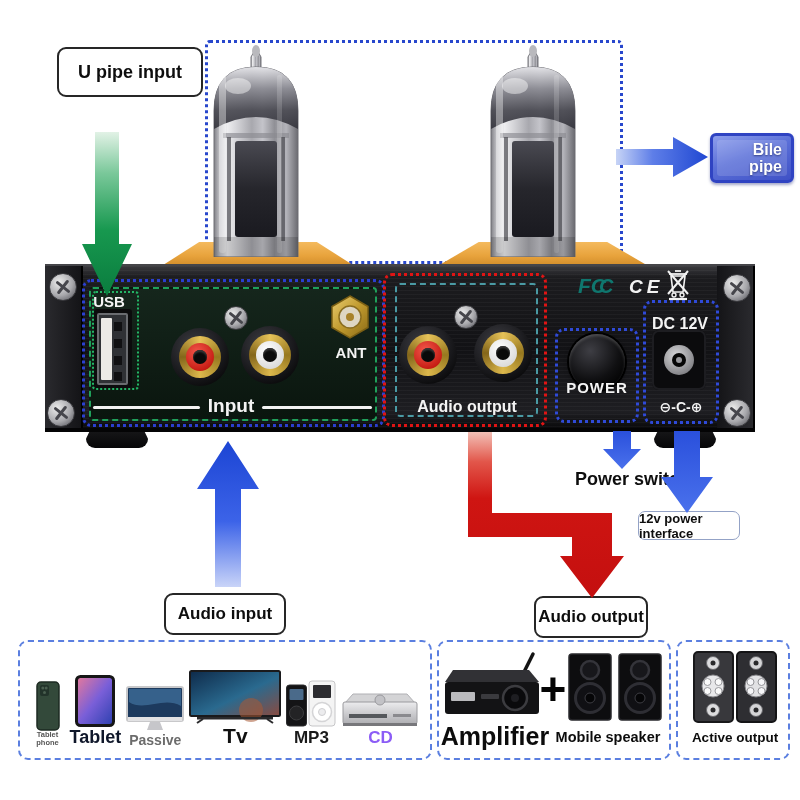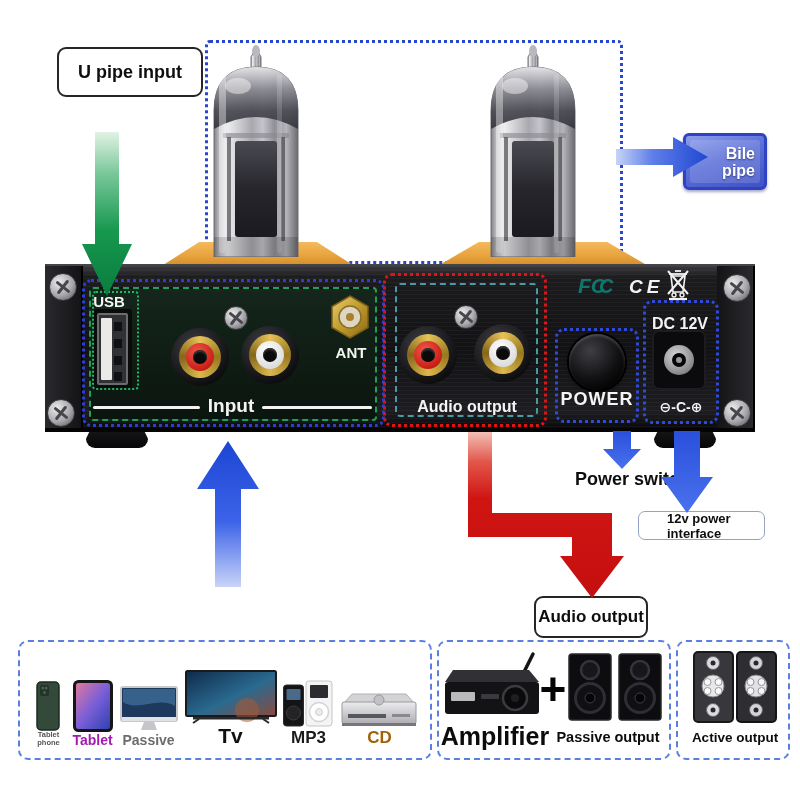--- a/index.html
+++ b/index.html
@@ -78,25 +78,25 @@
   .bile-inner{position:absolute;inset:4px;border-radius:3px;background:rgba(255,255,255,.14);
         display:flex;flex-direction:column;align-items:flex-end;justify-content:center;
         padding-right:5px;box-sizing:border-box;}
   .bile-inner span{color:#fff;font-weight:bold;font-size:16px;line-height:17px;
         text-shadow:0 1px 2px rgba(10,20,80,.6);}
   
   .devbox{border:2px dashed #5b7fe0;border-radius:10px;background:#fff;box-sizing:border-box;z-index:4;}
   .srcitem{display:flex;flex-direction:column;align-items:center;justify-content:flex-end;height:100%;}
   .srcicon{display:flex;align-items:flex-end;justify-content:center;}
   .lbl-tiny{font-size:7.5px;line-height:1.15;color:#555;font-weight:600;text-align:center;}
-  .lbl-b18{font-size:14px;font-weight:bold;color:#a21caf;}
+  .lbl-b18{font-size:18px;font-weight:bold;color:#0f172a;}
   .lbl-gray{font-size:14px;font-weight:600;color:#6c6c6c;}
   .lbl-b21{font-size:21px;font-weight:bold;color:#111;}
   .lbl-b17{font-size:17px;font-weight:bold;color:#1a1a1a;}
-  .lbl-b16g{font-size:17px;font-weight:600;color:#a16207;}
+  .lbl-b16g{font-size:17px;font-weight:600;color:#8b5cf6;}
   .fcc-wrap{color:#0f766e;font-weight:bold;font-style:italic;font-size:21px;z-index:6;display:flex;align-items:flex-end;}
   .fcc2{margin-left:-7px;font-size:20px;}
   .ce-mark{color:#f2f2f2;font-weight:bold;font-size:19px;letter-spacing:4px;z-index:6;font-style:italic;}
   .whiteline{background:#f2f2f2;height:3px;z-index:6;border-radius:2px;}
   .arrow-svg{z-index:6;}
 </style>
 </head>
 <body>
 
 <div id="stage">
@@ -210,21 +210,21 @@
   <div class="abs callout" style="left:57px;top:47px;width:146px;height:50px;font-size:18px;">
     <span>U pipe input</span>
   </div>
   <svg class="abs arrow-svg" style="left:80px;top:132px;" width="54" height="166" viewBox="0 0 54 166">
     <polygon points="15,0 39,0 39,112 52,112 27,164 2,112 15,112" fill="url(#gGreen)"></polygon>
   </svg>
 
   <svg class="abs arrow-svg" style="left:616px;top:134px;" width="94" height="46" viewBox="0 0 94 46">
     <polygon points="0,15 57,15 57,3 92,23 57,43 57,31 0,31" fill="url(#gBlueH)"></polygon>
   </svg>
-  <div class="abs bile" style="left:683px;top:133px;width:84px;height:57px;">
+  <div class="abs bile" style="left:710px;top:133px;width:84px;height:50px;">
     <div class="bile-inner">
       <span>Bile</span>
       <span>pipe</span>
     </div>
   </div>
 
   <div class="abs panel" style="left:45px;top:264px;width:710px;height:168px;">
     <div class="panel-cap" style="left:0;border-right:2px solid #000;"></div>
     <div class="panel-cap" style="right:0;border-left:2px solid #000;transform:scaleX(-1);"></div>
   </div>
@@ -305,58 +305,61 @@
     <polygon points="5,9 19,9 17,25 7,25" fill="none" stroke="#f2f2f2" stroke-width="1.6"></polygon>
     <circle cx="8" cy="28" r="2" fill="none" stroke="#f2f2f2" stroke-width="1.4"></circle>
     <circle cx="16" cy="28" r="2" fill="none" stroke="#f2f2f2" stroke-width="1.4"></circle>
     <line x1="2" y1="4" x2="22" y2="27" stroke="#f2f2f2" stroke-width="2"></line>
     <line x1="22" y1="4" x2="2" y2="27" stroke="#f2f2f2" stroke-width="2"></line>
     <line x1="3" y1="32" x2="21" y2="32" stroke="#f2f2f2" stroke-width="2.2"></line>
   </svg>
 
   <div class="abs dotted-blue2" style="left:555px;top:328px;width:84px;height:95px;"></div>
   <div class="abs pwr-btn" style="left:569px;top:334px;width:56px;height:56px;"></div>
-  <div class="abs ptext" style="left:557px;top:389px;width:80px;height:20px;font-size:18px;letter-spacing:1px;">POWER</div>
+  <div class="abs ptext" style="left:557px;top:377px;width:80px;height:20px;font-size:15px;letter-spacing:1px;">POWER</div>
 
   <div class="abs ptext" style="left:645px;top:306px;width:70px;height:20px;font-size:16px;margin-top:8px;">DC 12V</div>
   <div class="abs dotted-blue2" style="left:643px;top:300px;width:76px;height:124px;"></div>
   <div class="abs dc-jack" style="left:652px;top:330px;width:54px;height:60px;">
     <div class="dc-ring">
       <div class="dc-hole">
           <div class="dc-pin"></div>
         </div>
     </div>
   </div>
   <div class="abs ptext" style="left:645px;top:397px;width:72px;height:20px;font-size:14px;">⊖-C-⊕</div>
 
   <div class="abs foot" style="left:86px;top:431px;width:62px;height:17px;"></div>
   <div class="abs foot" style="left:654px;top:431px;width:62px;height:17px;"></div>
 
   <svg class="abs arrow-svg" style="left:189px;top:441px;" width="78" height="148" viewBox="0 0 78 148">
     <polygon points="39,0 70,48 52,48 52,146 26,146 26,48 8,48" fill="url(#gBlueUp)"></polygon>
   </svg>
+  <div class="abs callout" style="left:164px;top:593px;width:122px;height:42px;font-size:17px;">
+    <span>Audio input</span>
+  </div>
 
   <svg class="abs arrow-svg" style="left:455px;top:432px;" width="175" height="170" viewBox="0 0 175 170">
     <polygon points="13,0 37,0 37,81 157,81 157,124 169,124 137,166 105,124 117,124 117,105 13,105" fill="url(#gRed)"></polygon>
   </svg>
   <div class="abs callout" style="left:534px;top:596px;width:114px;height:42px;font-size:17px;">
     <span>Audio output</span>
   </div>
 
   <div class="abs plainlabel" style="left:563px;top:461px;width:192px;height:37px;font-size:18px;padding-left:12px;">
     <span>Power switch</span>
   </div>
   <svg class="abs arrow-svg" style="left:601px;top:431px;" width="42" height="40" viewBox="0 0 42 40">
     <polygon points="12,0 30,0 30,18 40,18 21,38 2,18 12,18" fill="url(#gBlueDown)"></polygon>
   </svg>
 
   <svg class="abs arrow-svg" style="left:659px;top:431px;" width="56" height="84" viewBox="0 0 56 84">
     <polygon points="15,0 41,0 41,46 54,46 28,82 2,46 15,46" fill="url(#gBlueDown)"></polygon>
   </svg>
-  <div class="abs softbox" style="left:638px;top:511px;width:127px;height:29px;font-size:13px;padding-left:28px;">
+  <div class="abs softbox" style="left:638px;top:511px;width:102px;height:29px;font-size:13px;">
     <span>12v power interface</span>
   </div>
 
   <div class="abs devbox" style="left:18px;top:640px;width:414px;height:120px;display:flex;align-items:stretch;
               justify-content:space-around;padding:12px 8px 10px 8px;">
     <div class="srcitem">
       <div class="srcicon" style="height:64px;">
         <svg width="24" height="50" viewBox="0 0 24 50">
           <rect x="1" y="1" width="22" height="48" rx="4" fill="#33493a" stroke="#1d2a22" stroke-width="1.5"></rect>
           <rect x="4" y="4" width="9" height="11" rx="2" fill="#22332a"></rect>
@@ -442,21 +445,21 @@
       <rect x="2" y="4" width="42" height="66" rx="3" fill="#0d0d0f" stroke="#28282c" stroke-width="1.5"></rect>
       <circle cx="23" cy="20" r="9" fill="#17171b" stroke="#34343a" stroke-width="2.5"></circle>
       <circle cx="23" cy="48" r="14.5" fill="#101014" stroke="#2e2e34" stroke-width="3"></circle>
       <circle cx="23" cy="48" r="5" fill="#050507" stroke="#3c3c42"></circle>
       <rect x="52" y="4" width="42" height="66" rx="3" fill="#0d0d0f" stroke="#28282c" stroke-width="1.5"></rect>
       <circle cx="73" cy="20" r="9" fill="#17171b" stroke="#34343a" stroke-width="2.5"></circle>
       <circle cx="73" cy="48" r="14.5" fill="#101014" stroke="#2e2e34" stroke-width="3"></circle>
       <circle cx="73" cy="48" r="5" fill="#050507" stroke="#3c3c42"></circle>
     </svg>
     <div class="abs" style="left:0px;top:80px;width:112px;text-align:center;font-size:25px;font-weight:bold;color:#0c0c0c;">Amplifier</div>
-    <div class="abs" style="left:106px;top:87px;width:126px;text-align:center;font-size:14.5px;font-weight:bold;color:#0c0c0c;">Passive output</div>
+    <div class="abs" style="left:106px;top:87px;width:126px;text-align:center;font-size:14.5px;font-weight:bold;color:#0c0c0c;">Mobile speaker</div>
   </div>
 
   <div class="abs devbox" style="left:676px;top:640px;width:114px;height:120px;">
     <svg class="abs" style="left:14px;top:7px;" width="86" height="74" viewBox="0 0 86 74">
       <rect x="2" y="3" width="39" height="70" rx="4" fill="#38383c" stroke="#18181a" stroke-width="2"></rect>
       <circle cx="21" cy="14" r="6.5" fill="#dcdcde" stroke="#6a6a6e"></circle>
         <circle cx="21" cy="14" r="2.5" fill="#2a2a2c"></circle>
       <circle cx="21" cy="37" r="11" fill="#e8e8ea" stroke="#8a8a8e"></circle>
       <circle cx="15.5" cy="33" r="3.5" fill="#fafafa" stroke="#9a9a9e"></circle>
         <circle cx="26.5" cy="33" r="3.5" fill="#fafafa" stroke="#9a9a9e"></circle>

